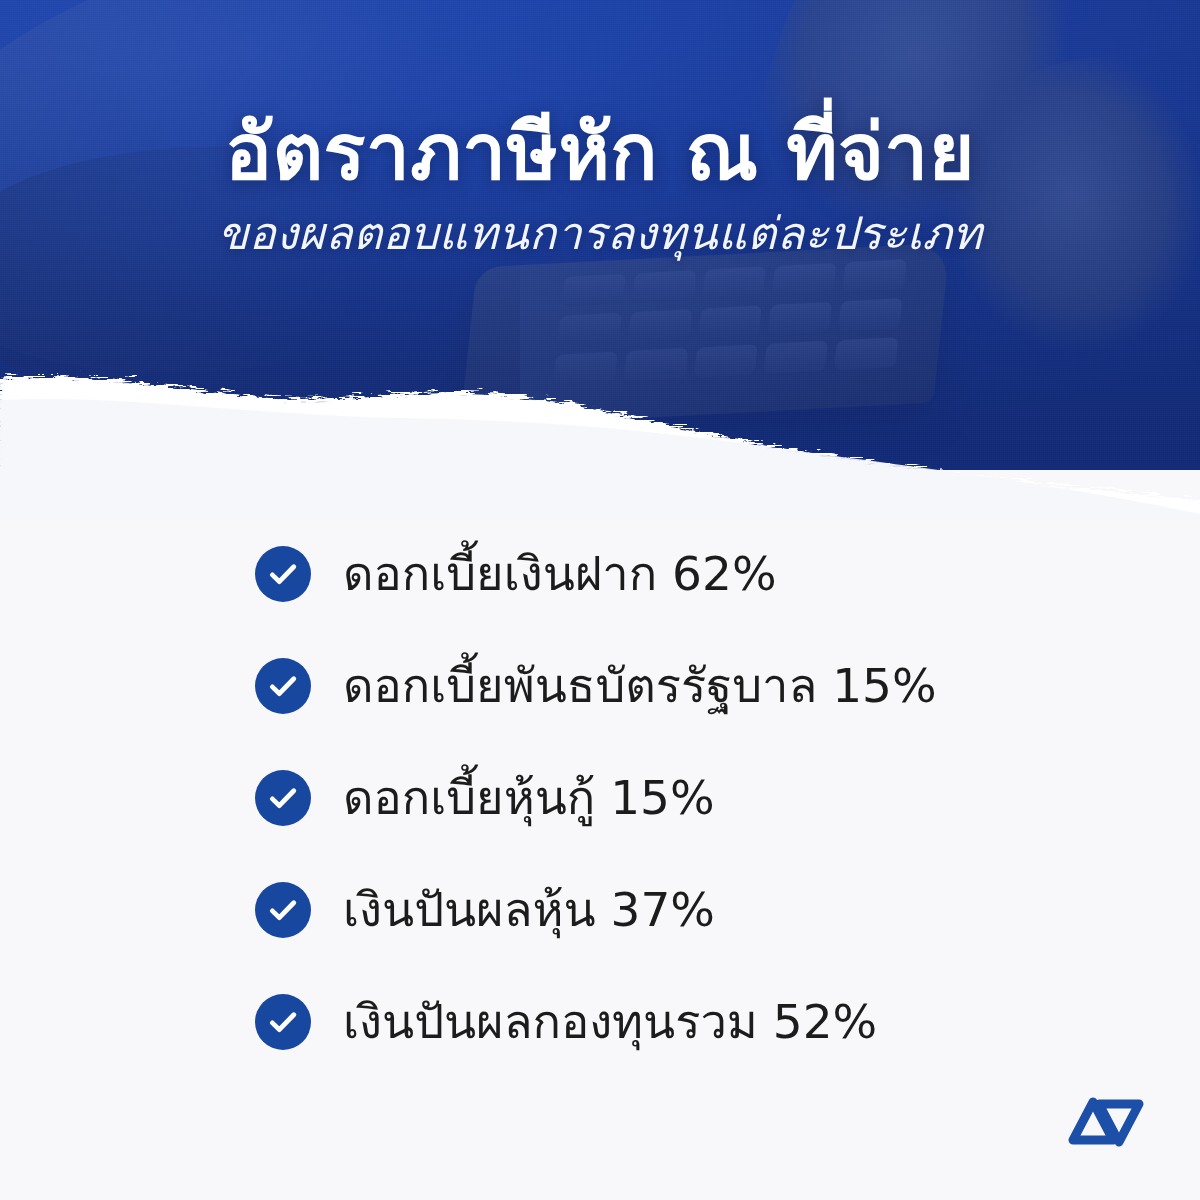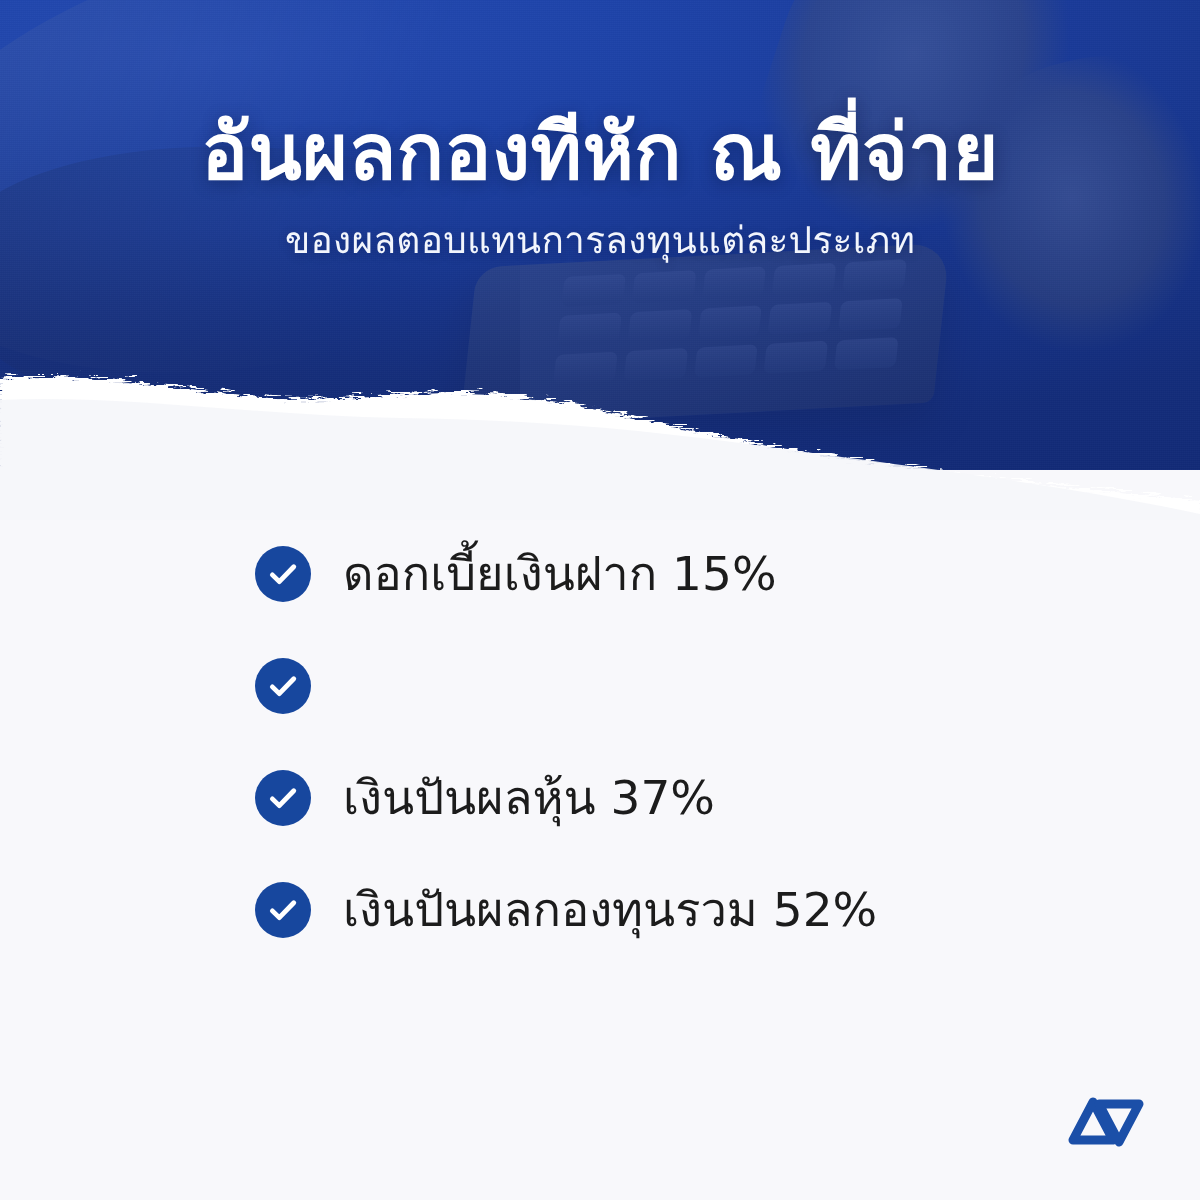--- a/index.html
+++ b/index.html
@@ -123,27 +123,28 @@
   }
   .title {
     color:#ffffff;
     font-size:78px;
     font-weight:700;
     line-height:1.05;
     letter-spacing:.5px;
     text-shadow:0 3px 16px rgba(6,18,58,.38);
   }
   .subtitle {
-    margin-top:26px;
+    margin-top:14px;
     color:#f2f5fc;
-    font-size:37px;
+    font-size:45px;
     font-weight:400;
     line-height:1.15;
     letter-spacing:.3px;
     text-shadow:0 2px 10px rgba(6,18,58,.30);
+    font-style:italic;
   }
 
   
   .tear {
     position:absolute;
     left:0; top:330px;
     width:1200px; height:190px;
     z-index:6;
     pointer-events:none;
   }
@@ -219,21 +220,21 @@
           <i></i>
       </div>
       <div class="sweep-2"></div>
       <div class="shadow-left"></div>
     </div>
     <div class="hdr-tint"></div>
     <div class="grain"></div>
   </div>
 
   <div class="title-block">
-    <div class="title">อันผลกองทีหัก ณ ที่จ่าย</div>
+    <div class="title">อัตราภาษีหัก ณ ที่จ่าย</div>
     <div class="subtitle">ของผลตอบแทนการลงทุนแต่ละประเภท</div>
   </div>
 
   <div class="tear">
     <svg viewBox="0 0 1200 190" preserveAspectRatio="none" xmlns="http://www.w3.org/2000/svg">
       <defs>
         <filter id="rough" x="-5%" y="-30%" width="110%" height="170%">
           <feTurbulence type="fractalNoise" baseFrequency="0.055 0.42" numOctaves="4" seed="7" result="n"></feTurbulence>
           <feDisplacementMap in="SourceGraphic" in2="n" scale="17" xChannelSelector="R" yChannelSelector="G"></feDisplacementMap>
         </filter>
@@ -254,30 +255,39 @@
   </div>
 
   <div class="list">
 
     <div class="list-item">
       <span class="check">
         <svg viewBox="0 0 24 24" xmlns="http://www.w3.org/2000/svg">
           <path d="M4.5 12.6 L9.4 17.4 L19.6 6.9" fill="none" stroke="#ffffff" stroke-width="3.4" stroke-linecap="round" stroke-linejoin="round"></path>
         </svg>
       </span>
-      <span class="item-label">ดอกเบี้ยเงินฝาก 15%</span>
-    </div>
-
-
-    <div class="list-item">
-      <span class="check">
-        <svg viewBox="0 0 24 24" xmlns="http://www.w3.org/2000/svg">
-          <path d="M4.5 12.6 L9.4 17.4 L19.6 6.9" fill="none" stroke="#ffffff" stroke-width="3.4" stroke-linecap="round" stroke-linejoin="round"></path>
-        </svg>
-      </span>
+      <span class="item-label">ดอกเบี้ยเงินฝาก 62%</span>
+    </div>
+
+    <div class="list-item">
+      <span class="check">
+        <svg viewBox="0 0 24 24" xmlns="http://www.w3.org/2000/svg">
+          <path d="M4.5 12.6 L9.4 17.4 L19.6 6.9" fill="none" stroke="#ffffff" stroke-width="3.4" stroke-linecap="round" stroke-linejoin="round"></path>
+        </svg>
+      </span>
+      <span class="item-label">ดอกเบี้ยพันธบัตรรัฐบาล 15%</span>
+    </div>
+
+    <div class="list-item">
+      <span class="check">
+        <svg viewBox="0 0 24 24" xmlns="http://www.w3.org/2000/svg">
+          <path d="M4.5 12.6 L9.4 17.4 L19.6 6.9" fill="none" stroke="#ffffff" stroke-width="3.4" stroke-linecap="round" stroke-linejoin="round"></path>
+        </svg>
+      </span>
+      <span class="item-label">ดอกเบี้ยหุ้นกู้ 15%</span>
     </div>
 
     <div class="list-item">
       <span class="check">
         <svg viewBox="0 0 24 24" xmlns="http://www.w3.org/2000/svg">
           <path d="M4.5 12.6 L9.4 17.4 L19.6 6.9" fill="none" stroke="#ffffff" stroke-width="3.4" stroke-linecap="round" stroke-linejoin="round"></path>
         </svg>
       </span>
       <span class="item-label">เงินปันผลหุ้น 37%</span>
     </div>

